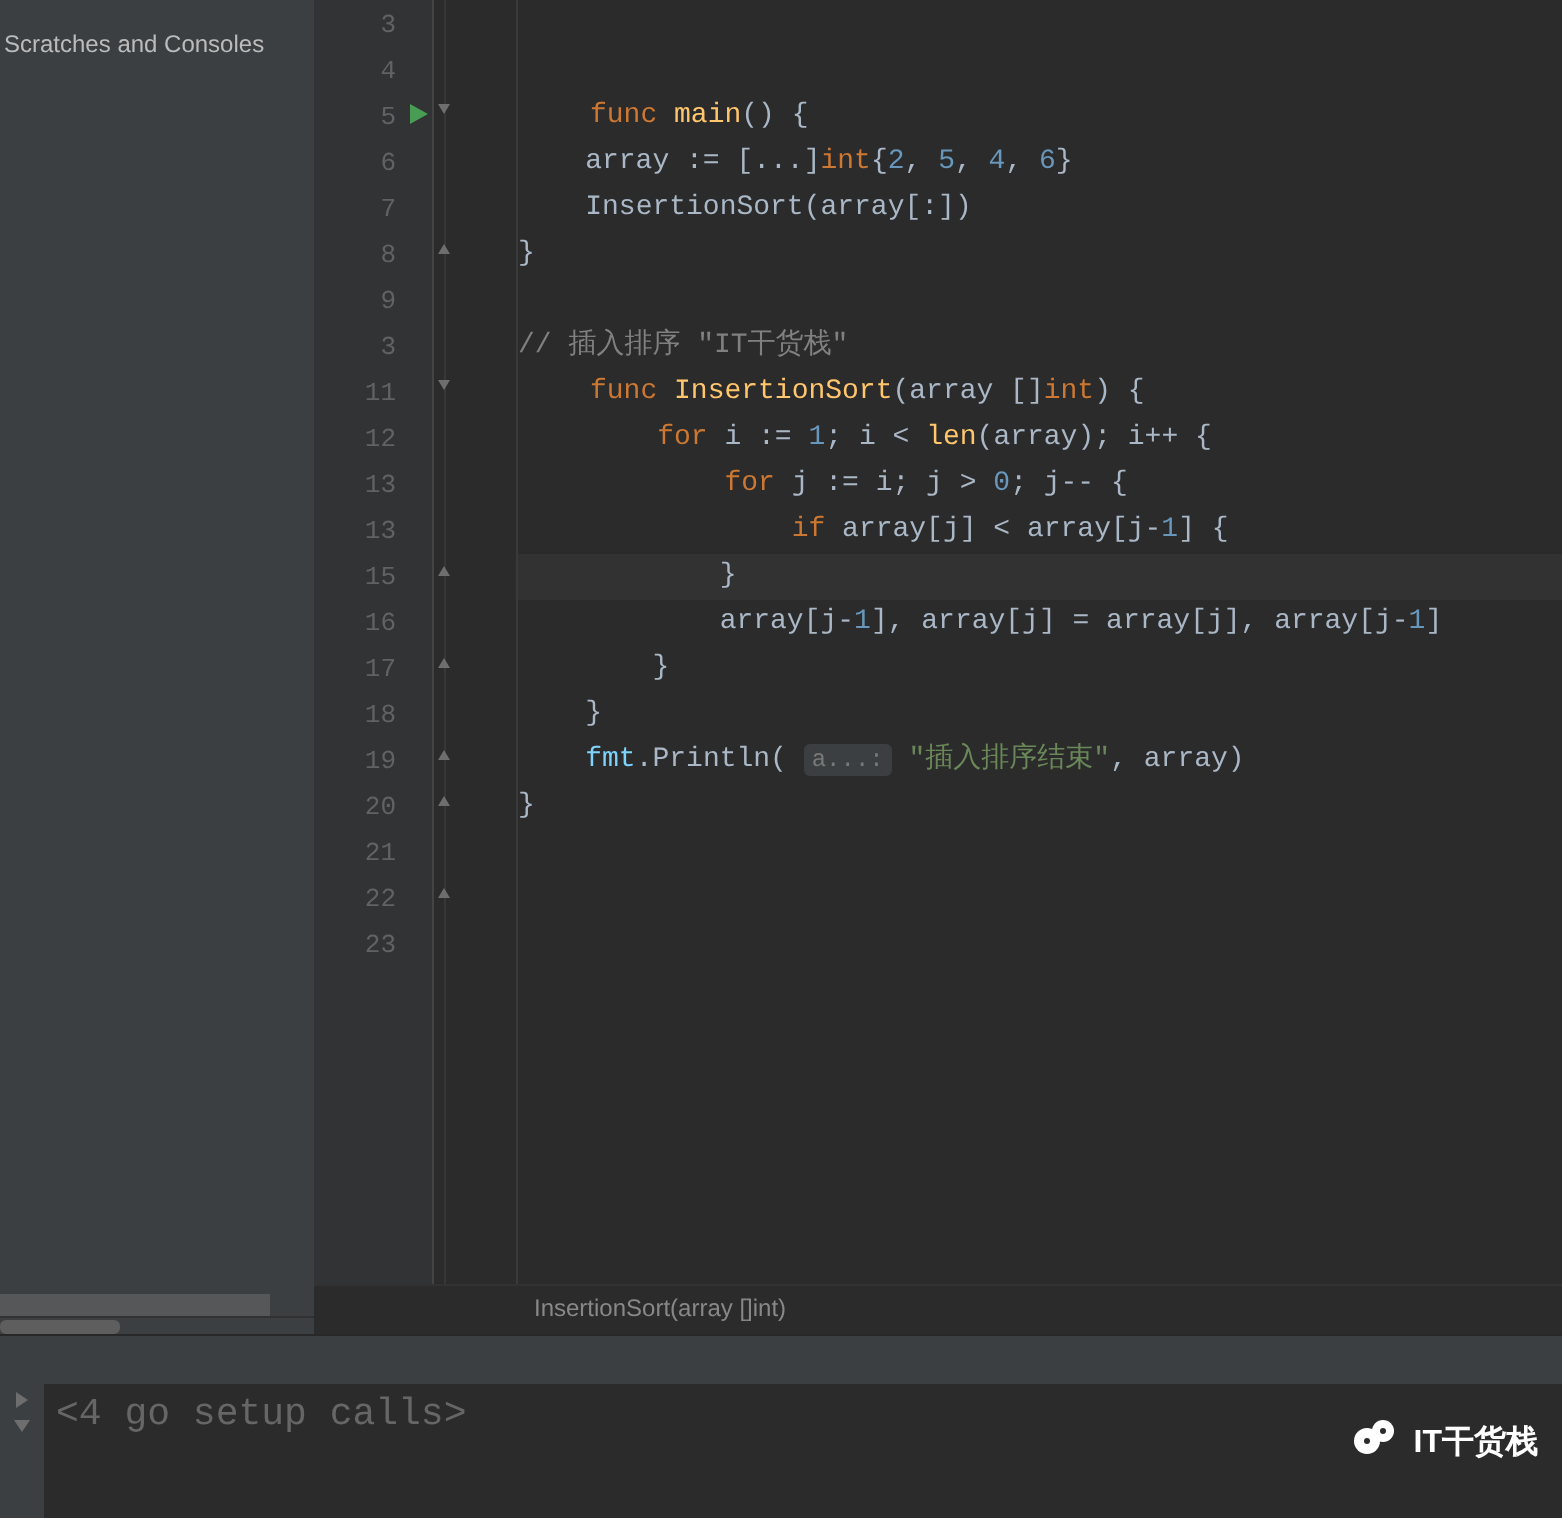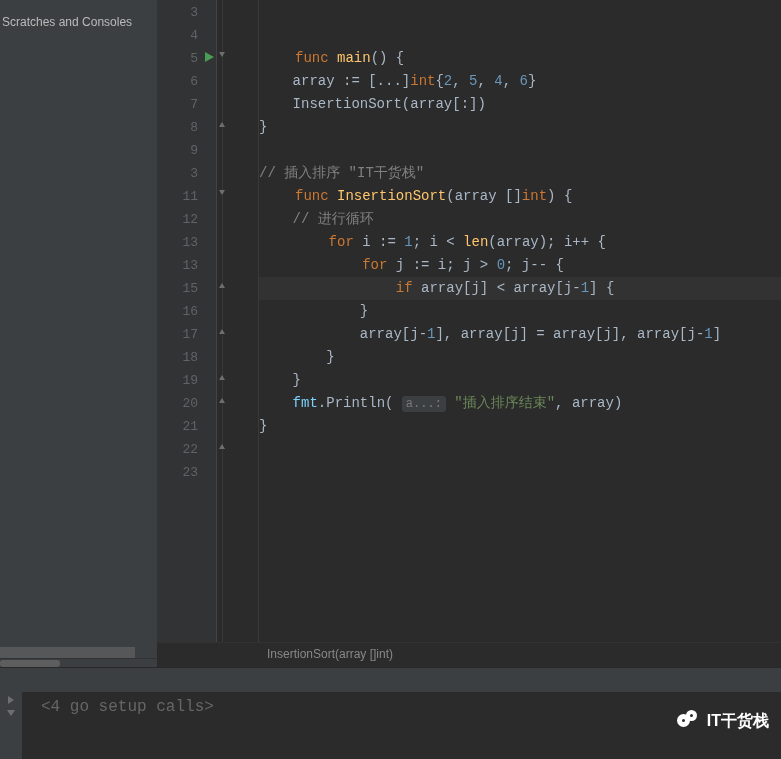--- a/index.html
+++ b/index.html
@@ -46,21 +46,21 @@
 .run-tab { display:flex; align-items:center; gap:5px; padding:3px 15px; background:#14532d; font-size:12px; color:#bbbbbb; font-family:Arial,sans-serif;margin-top:48px; }
 .gopher { width:14px; height:14px; background:#5dc9e2; border-radius:3px; position:relative; }
 .gopher::before, .gopher::after { content:''; position:absolute; width:3px; height:3px; background:#fff; border-radius:50%; top:3px; }
 .gopher::before { left:2px; } .gopher::after { right:2px; }
 .close-x { color:#999; font-size:14px; cursor:pointer; }
 
 .console { position:absolute; left:0; top:692px; width:781px; height:67px; background:#2b2b2b; display:flex; }
 .console-gutter { width:22px; background:#3c3f41; display:flex; flex-direction:column; align-items:center; padding-top:4px; gap:6px; }
 .tri { width:0; height:0; border-left:6px solid #6e6e6e; border-top:4px solid transparent; border-bottom:4px solid transparent; }
 .tri-down { width:0; height:0; border-top:6px solid #6e6e6e; border-left:4px solid transparent; border-right:4px solid transparent; }
-.console-out { flex:1; padding:4px 19px; font-size:16px; line-height:22px; }
+.console-out { flex:1; padding:4px 6px; font-size:19px; line-height:22px; }
 .setup { color:#666; }
 .out-txt { color:#bbbbbb; }
 
 .watermark { position:absolute; right:12px; bottom:27px; display:flex; align-items:center; gap:6px; color:#fff; font-family:Arial,sans-serif; font-size:16px; font-weight:600; }
 .wm-ic { width:24px; height:22px; position:relative; }
 .wm-c1, .wm-c2 { position:absolute; border-radius:50%; background:#fff; }
 .wm-c1 { width:13px; height:13px; left:0; top:4px; }
 .wm-c2 { width:11px; height:11px; left:9px; top:0; }
 .wm-d1, .wm-d2 { position:absolute; width:3px; height:3px; border-radius:50%; background:#2b2b2b; }
 .wm-d1 { left:5px; top:9px; } .wm-d2 { left:13px; top:4px; }
@@ -192,21 +192,20 @@
     <div class="hl" style="top:277px"></div>
     <div class="code-line"></div>
     <div class="code-line"></div>
     <div class="code-line"><span class="kw">func</span> <span class="fn">main</span>() {</div>
     <div class="code-line">    array := [...]<span class="ty">int</span>{<span class="num">2</span>, <span class="num">5</span>, <span class="num">4</span>, <span class="num">6</span>}</div>
     <div class="code-line">    <span>InsertionSort</span>(array[:])</div>
     <div class="code-line">}</div>
     <div class="code-line"></div>
     <div class="code-line"><span class="cm">// 插入排序 "IT干货栈"</span></div>
     <div class="code-line"><span class="kw">func</span> <span class="fn">InsertionSort</span>(array []<span class="ty">int</span>) {</div>
-    <div class="code-line">    <span class="cm">// 进行循环</span></div>
     <div class="code-line">    <span class="kw">for</span> i := <span class="num">1</span>; i &lt; <span class="fn">len</span>(array); i++ {</div>
     <div class="code-line">        <span class="kw">for</span> j := i; j &gt; <span class="num">0</span>; j-- {</div>
     <div class="code-line">            <span class="kw">if</span> array[j] &lt; array[j-<span class="num">1</span>] {</div>
     <div class="code-line">            }</div>
     <div class="code-line">            array[j-<span class="num">1</span>], array[j] = array[j], array[j-<span class="num">1</span>]</div>
     <div class="code-line">        }</div>
     <div class="code-line">    }</div>
     <div class="code-line">    <span class="pk">fmt</span>.<span>Println</span>( <span class="hint">a...:</span> <span class="str">"插入排序结束"</span>, array)</div>
     <div class="code-line">}</div>
     <div class="code-line"></div>

